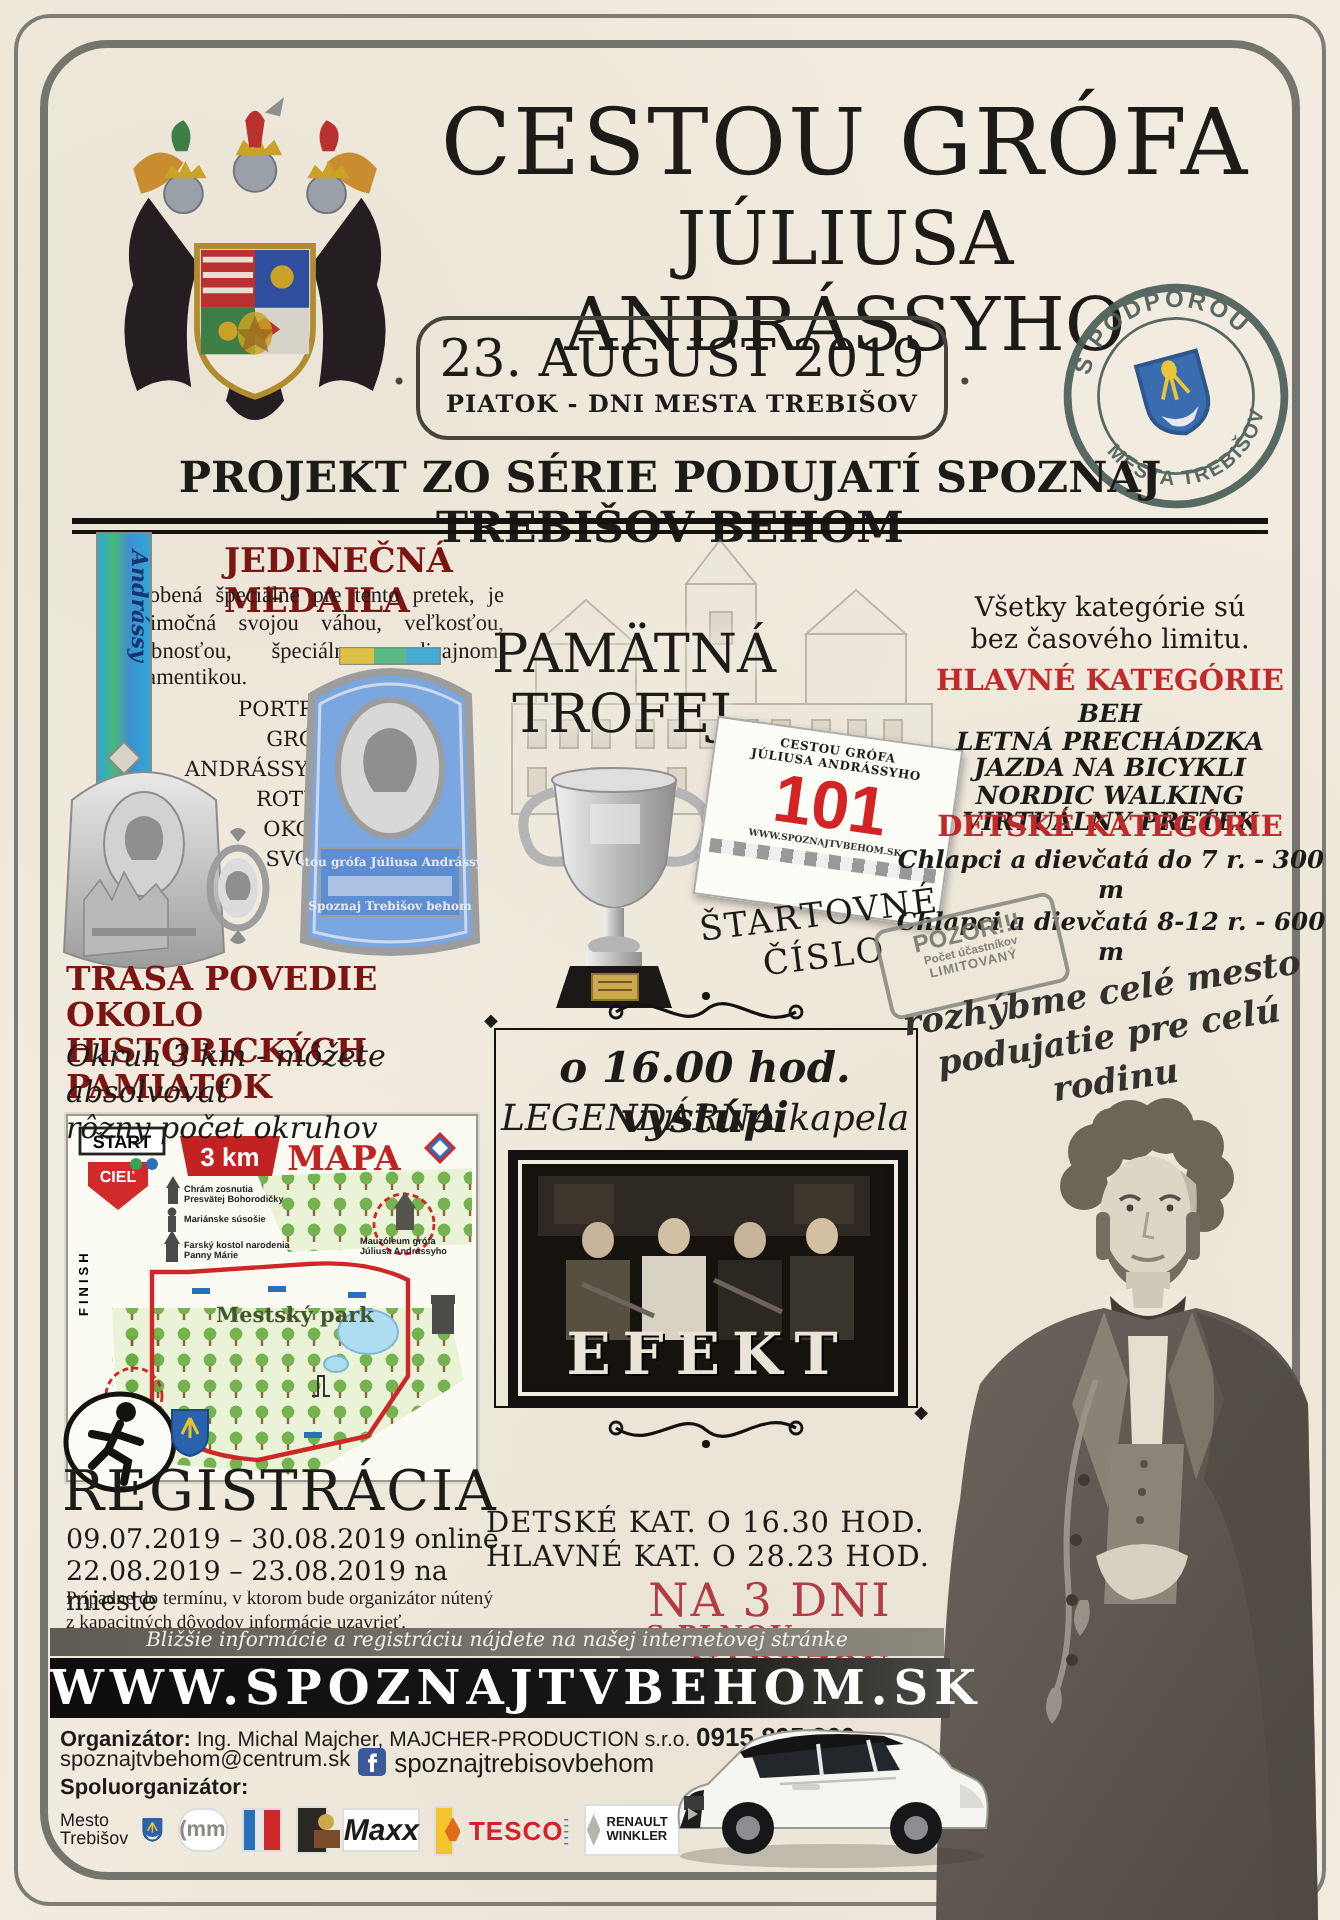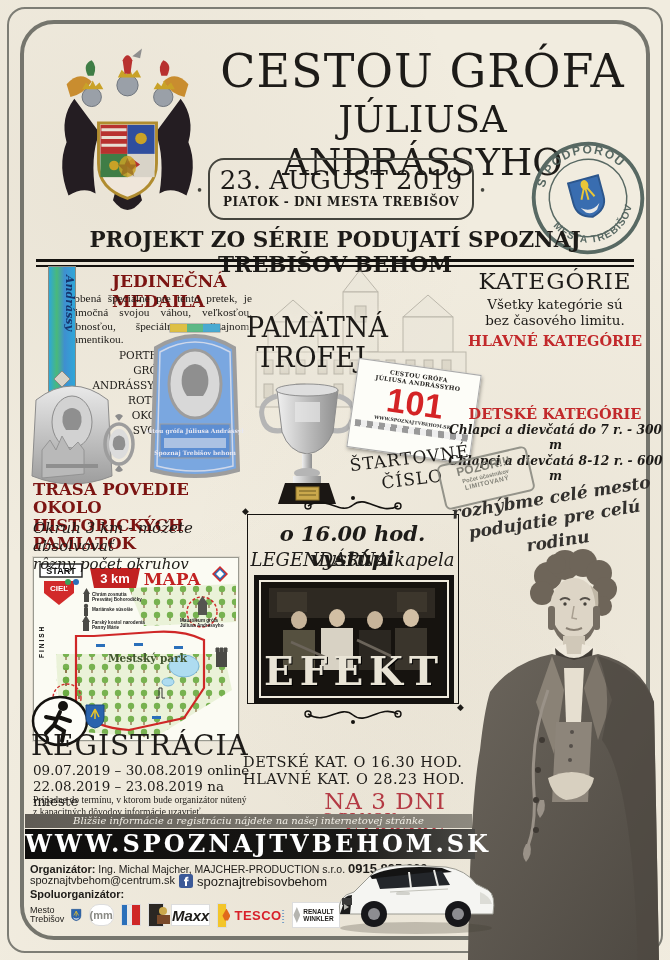--- a/index.html
+++ b/index.html
@@ -70,21 +70,21 @@
 
   .flourish{width:110px;height:26px;}
   .fl-top{left:298px;top:492px;}
   .fl-bot{left:298px;top:702px;}
   .concert-frame{left:247px;top:514px;width:210px;height:188px;border:1.5px solid #14120f;}
   .concert-frame:before{content:"◆";position:absolute;left:-6px;top:-9px;font-size:9px;}
   .concert-frame:after{content:"◆";position:absolute;right:-6px;bottom:-9px;font-size:9px;}
   .concert-t1{left:250px;top:521px;width:205px;text-align:center;font-size:21px;font-weight:bold;font-style:italic;}
   .concert-t2{left:250px;top:549px;width:205px;text-align:center;font-size:18px;font-style:italic;}
   .bandphoto{left:259px;top:580px;width:186px;height:114px;background:#141210;border:2px solid #f1ecdf;outline:5px solid #141210;}
-  .band-name{position:absolute;left:0;bottom:2px;width:100%;text-align:center;font-size:39px;font-weight:bold;letter-spacing:6px;color:#e9e4d6;text-shadow:1px 1px 0 #000;}
+  .band-name{position:absolute;left:0;bottom:2px;width:100%;text-align:center;font-size:29px;font-weight:bold;letter-spacing:6px;color:#e9e4d6;text-shadow:1px 1px 0 #000;}
 
   .msks-h{left:243px;top:730px;width:215px;font-size:20px;letter-spacing:.5px;}
   .msks-l{left:243px;top:754px;width:230px;font-size:14.5px;line-height:1.18;letter-spacing:.5px;}
 
   .prize{color:#b43a44;text-align:center;}
   .prize1{left:300px;top:788px;width:170px;font-size:23px;letter-spacing:1px;}
   .prize2{left:300px;top:811px;width:120px;font-size:13px;font-weight:bold;letter-spacing:1px;}
   .prize3{left:320px;top:824px;width:150px;font-size:16px;font-weight:bold;letter-spacing:1px;}
   .prize4{left:300px;top:841px;width:170px;font-size:11px;font-weight:bold;}
   .prize-shape{left:310px;top:812px;width:50px;height:28px;background:#b8b8b0;clip-path:polygon(0 30%,60% 30%,60% 0,100% 50%,60% 100%,60% 70%,0 70%);opacity:.8;}
@@ -320,26 +320,32 @@
     <div class="bib-h" style="margin-top:0;">JÚLIUSA ANDRÁSSYHO</div>
     <div class="bib-n">101</div>
     <div class="bib-u">WWW.SPOZNAJTVBEHOM.SK</div>
     <div class="bib-strip"></div>
   </div>
   <div class="abs startovne z3">
     <div>ŠTARTOVNÉ</div>
     <div>ČÍSLO</div>
   </div>
 
-  <div class="abs kat-h z3">KATEGÓRIE</div>
   <div class="abs kat-n z3">
     <div>Všetky kategórie sú</div>
     <div>bez časového limitu.</div>
   </div>
   <div class="abs kat-mh z3">HLAVNÉ KATEGÓRIE</div>
+  <div class="abs kat-list z3">
+    <div>BEH</div>
+    <div>LETNÁ PRECHÁDZKA</div>
+    <div>JAZDA NA BICYKLI</div>
+    <div>NORDIC WALKING</div>
+    <div>VIRTUÁLNY PRETEK</div>
+  </div>
   <div class="abs kat-kh z3">DETSKÉ KATEGÓRIE</div>
   <div class="abs kat-kids z3">
     <div>Chlapci a dievčatá do 7 r. - 300 m</div>
     <div>Chlapci a dievčatá 8-12 r. - 600 m</div>
   </div>
 
   <div class="abs pozor z3">
     <div class="l1">POZOR!!!</div>
     <div class="l2">Počet účastníkov</div>
     <div class="l3">LIMITOVANÝ</div>

